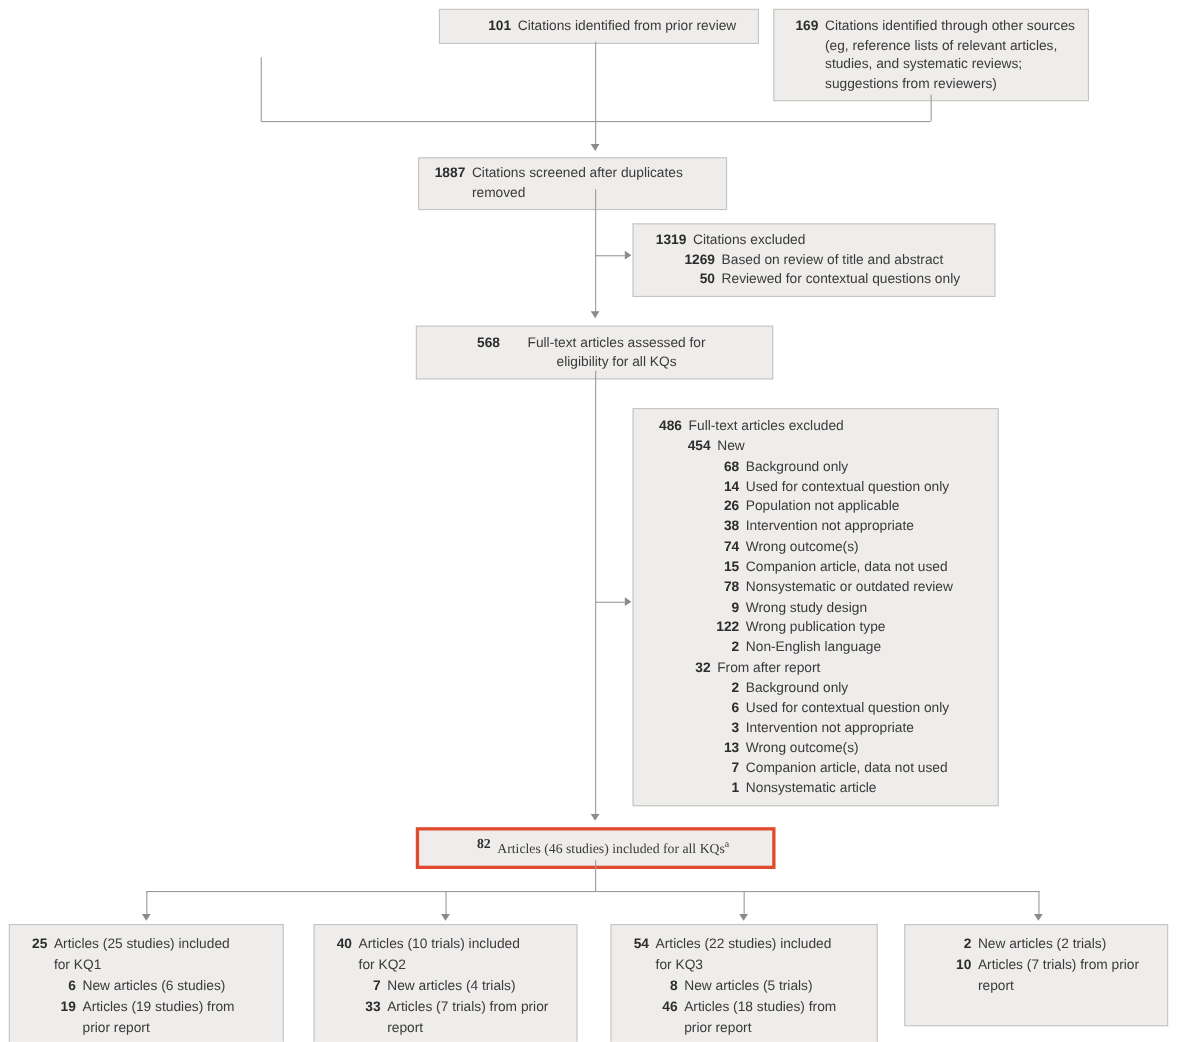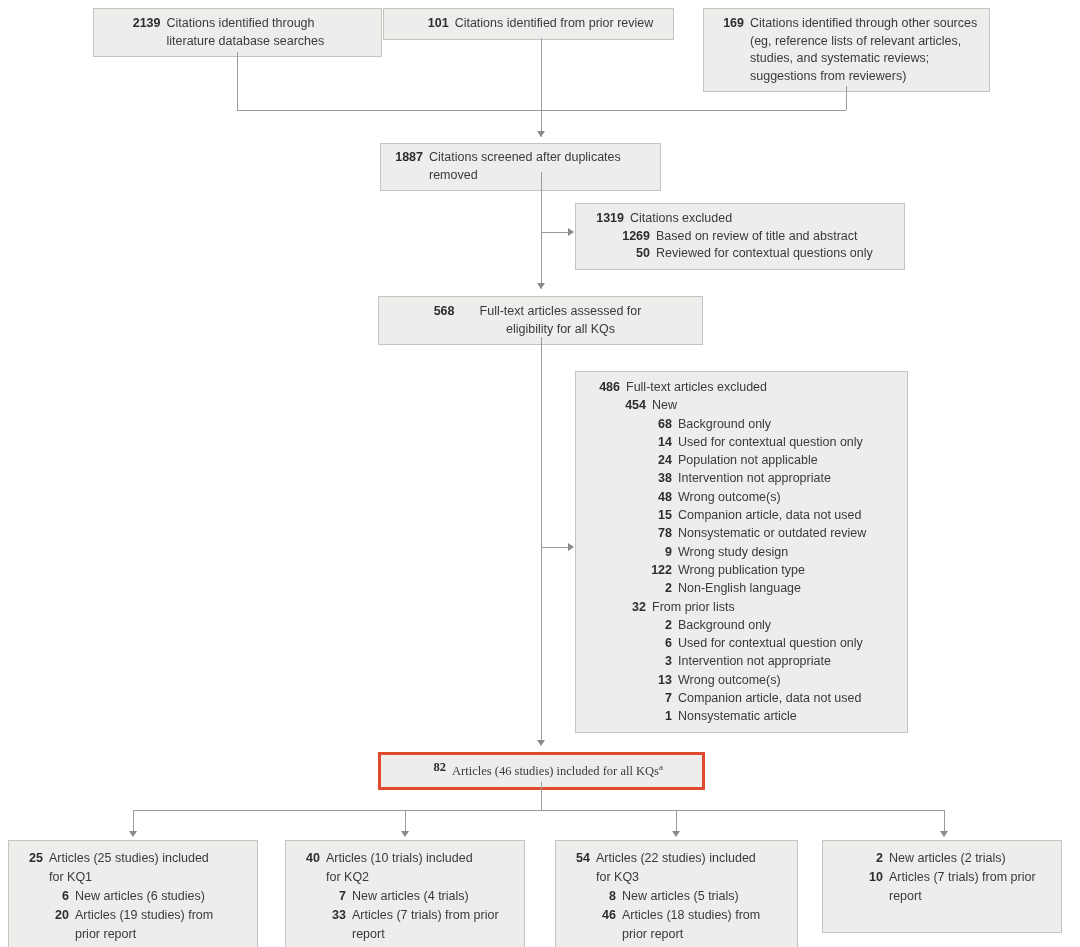--- a/index.html
+++ b/index.html
@@ -26,30 +26,22 @@
     border-top:6px solid #8a8a88;}
   .arr.right{border-top:4px solid transparent;border-bottom:4px solid transparent;
     border-left:6px solid #8a8a88;}
   sup{font-size:9px;}
 </style>
 </head>
 <body>
 
 <div id="figure">
 
-  <div class="box center numw34" style="left:93px;top:8px;width:289px;min-height:44px;">
-    <div class="content">
-      <div class="line">
-        <span class="num">2139</span>
-        <span class="label" style="max-width:182px;">Citations identified through literature database searches</span>
-      </div>
-    </div>
-  </div>
-
-  <div class="box center numw26" style="left:383px;top:8px;width:291px;min-height:32px;padding-left:27px;">
+
+  <div class="box center numw26" style="left:399px;top:8px;width:291px;min-height:32px;padding-left:27px;">
     <div class="content">
       <div class="line">
         <span class="num">101</span>
         <span class="label">Citations identified from prior review</span>
       </div>
     </div>
   </div>
 
   <div class="box numw26" style="left:703px;top:8px;width:287px;min-height:78px;padding-left:14px;">
     <div class="line">
@@ -110,31 +102,31 @@
         <span class="num">68</span>
         <span class="label">Background only</span>
       </div>
 
       <div class="line ind2">
         <span class="num">14</span>
         <span class="label">Used for contextual question only</span>
       </div>
 
       <div class="line ind2">
-        <span class="num">24</span>
+        <span class="num">26</span>
         <span class="label">Population not applicable</span>
       </div>
 
       <div class="line ind2">
         <span class="num">38</span>
         <span class="label">Intervention not appropriate</span>
       </div>
 
       <div class="line ind2">
-        <span class="num">48</span>
+        <span class="num">74</span>
         <span class="label">Wrong outcome(s)</span>
       </div>
 
       <div class="line ind2">
         <span class="num">15</span>
         <span class="label">Companion article, data not used</span>
       </div>
 
       <div class="line ind2">
         <span class="num">78</span>
@@ -151,21 +143,21 @@
         <span class="label">Wrong publication type</span>
       </div>
 
       <div class="line ind2">
         <span class="num">2</span>
         <span class="label">Non-English language</span>
       </div>
 
       <div class="line ind1">
         <span class="num">32</span>
-        <span class="label">From prior lists</span>
+        <span class="label">From after report</span>
       </div>
 
       <div class="line ind2">
         <span class="num">2</span>
         <span class="label">Background only</span>
       </div>
 
       <div class="line ind2">
         <span class="num">6</span>
         <span class="label">Used for contextual question only</span>
@@ -207,21 +199,21 @@
         <span class="num">25</span>
         <span class="label" style="max-width:166px;">Articles (25 studies) included for KQ1</span>
       </div>
 
       <div class="line ind1">
         <span class="num">6</span>
         <span class="label" style="max-width:166px;">New articles (6 studies)</span>
       </div>
 
       <div class="line ind1">
-        <span class="num">20</span>
+        <span class="num">19</span>
         <span class="label" style="max-width:166px;">Articles (19 studies) from prior report</span>
       </div>
     </div>
 
   <div class="box center numw26 lh19" style="left:285px;top:840px;width:240px;min-height:93px;padding-top:8px;">
 
       <div class="line">
         <span class="num">40</span>
         <span class="label" style="max-width:160px;">Articles (10 trials) included for KQ2</span>
       </div>

